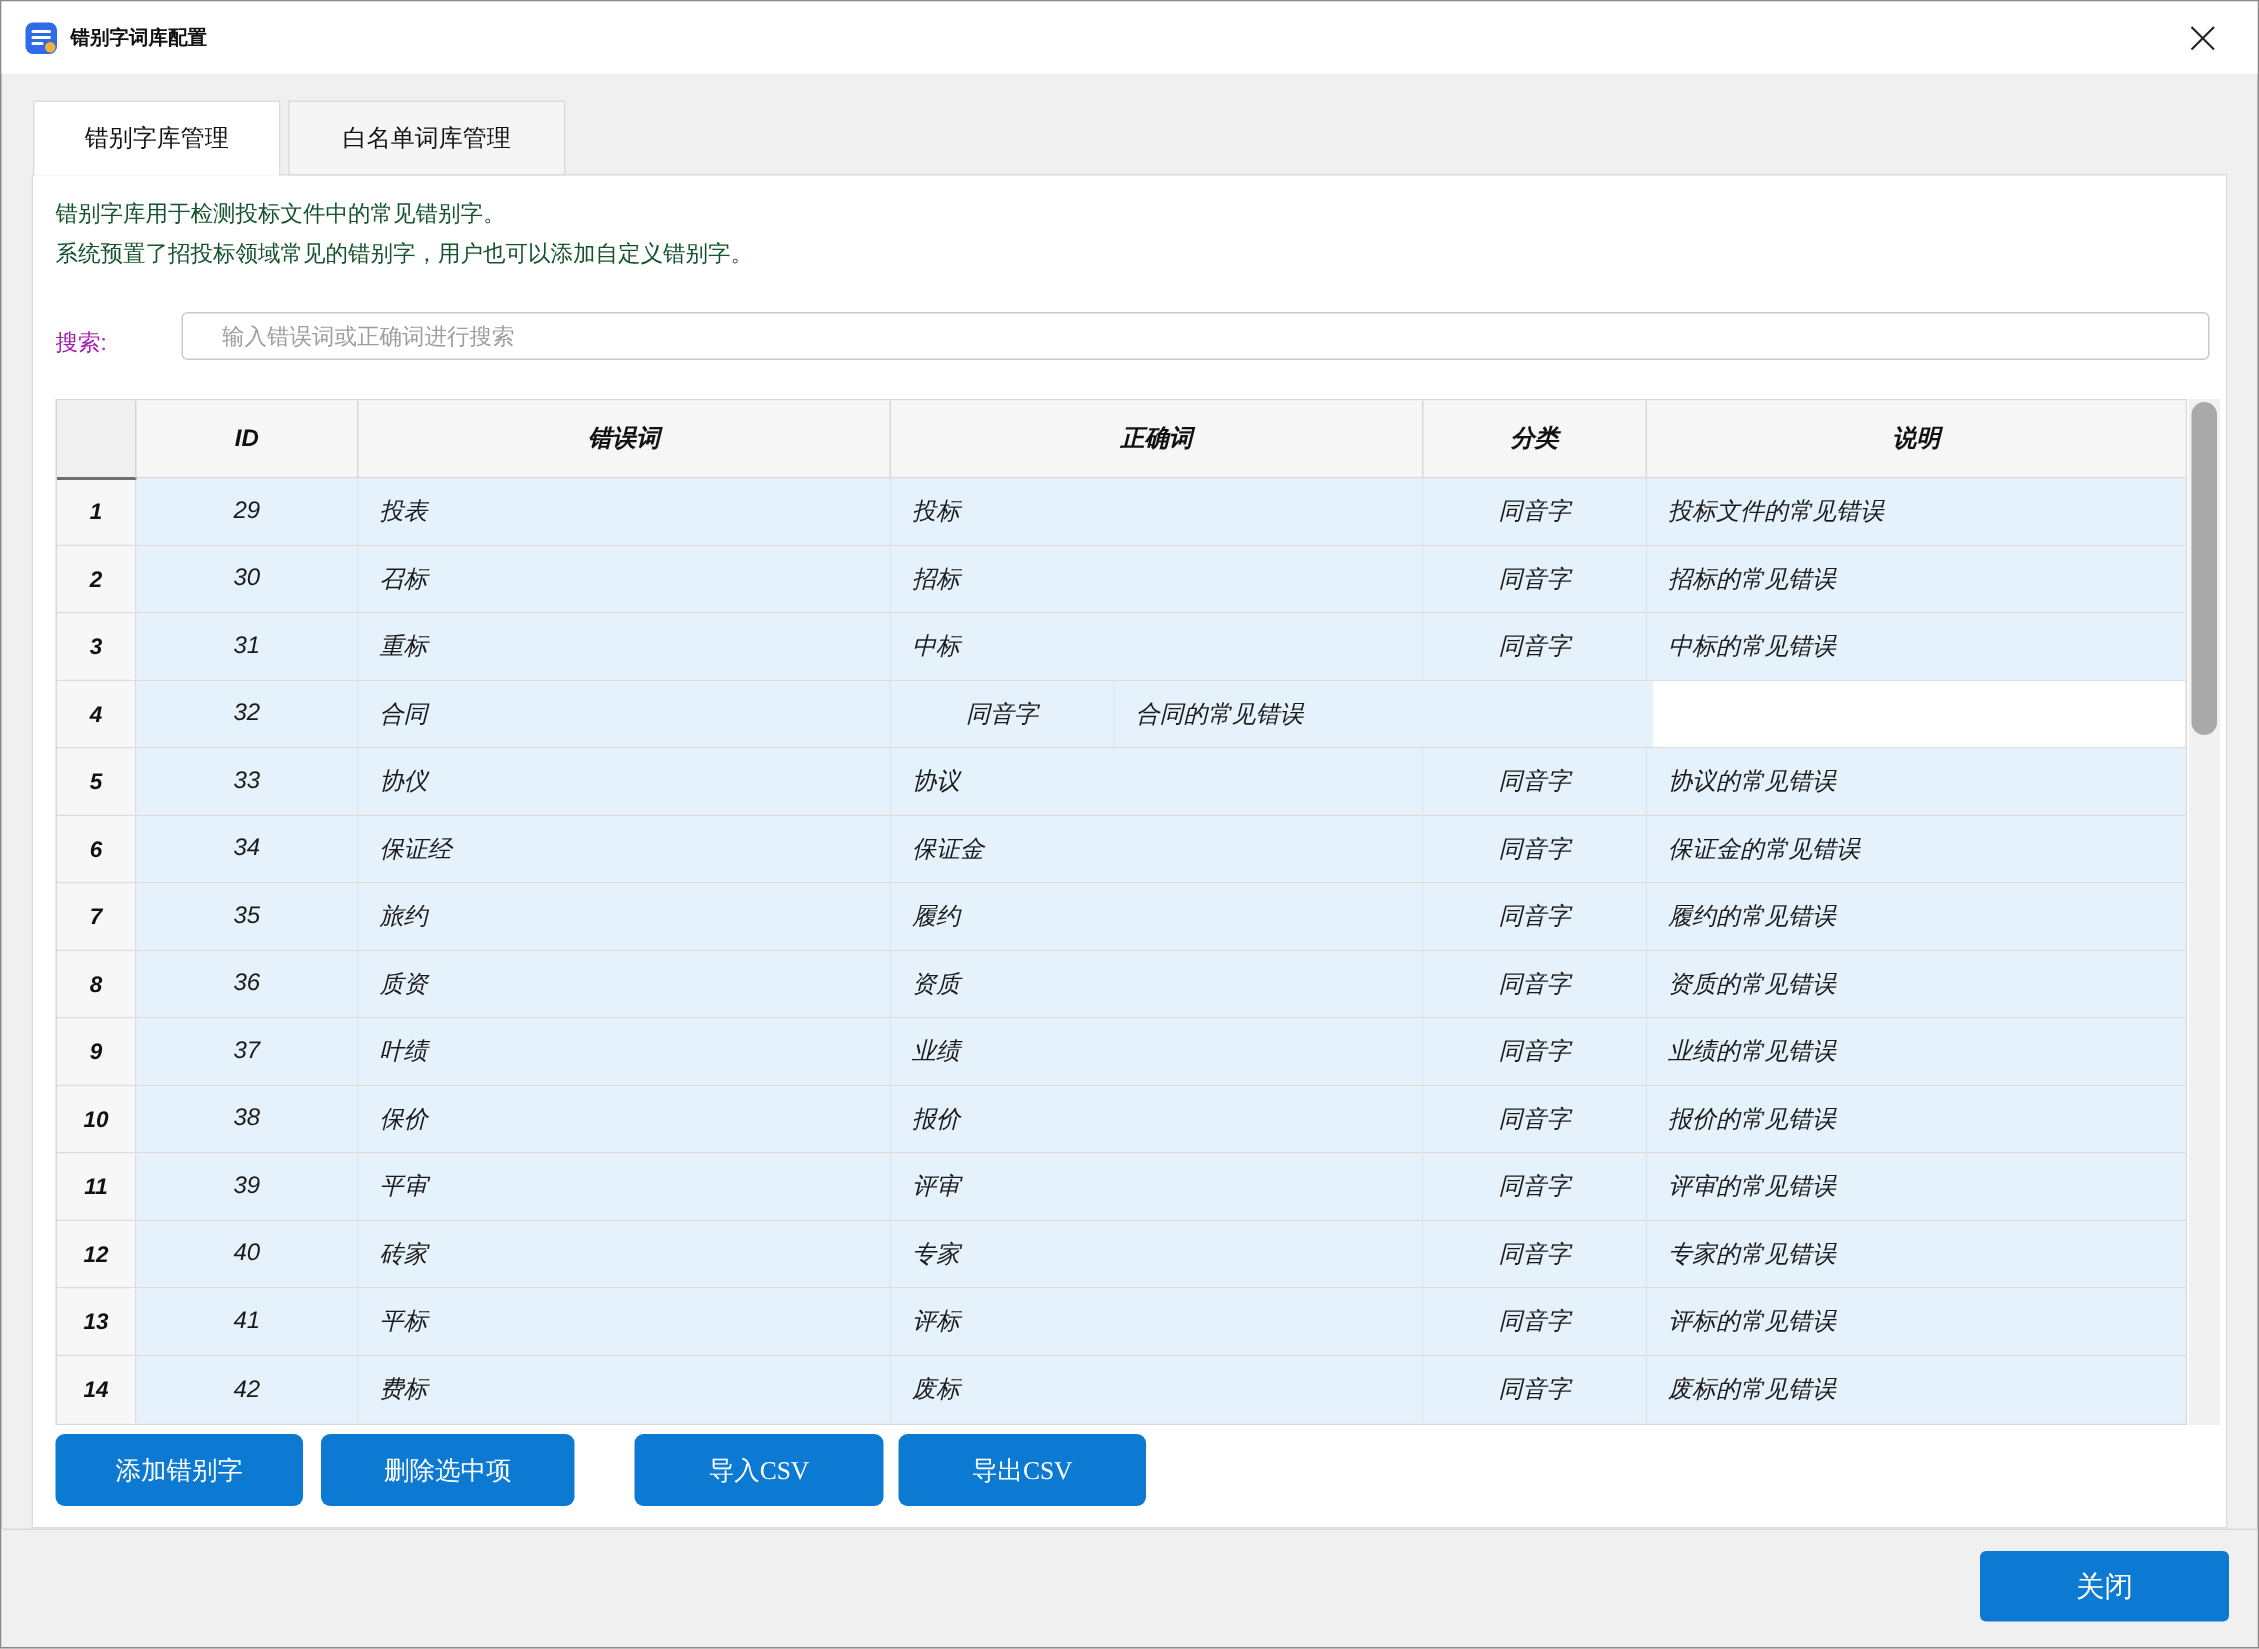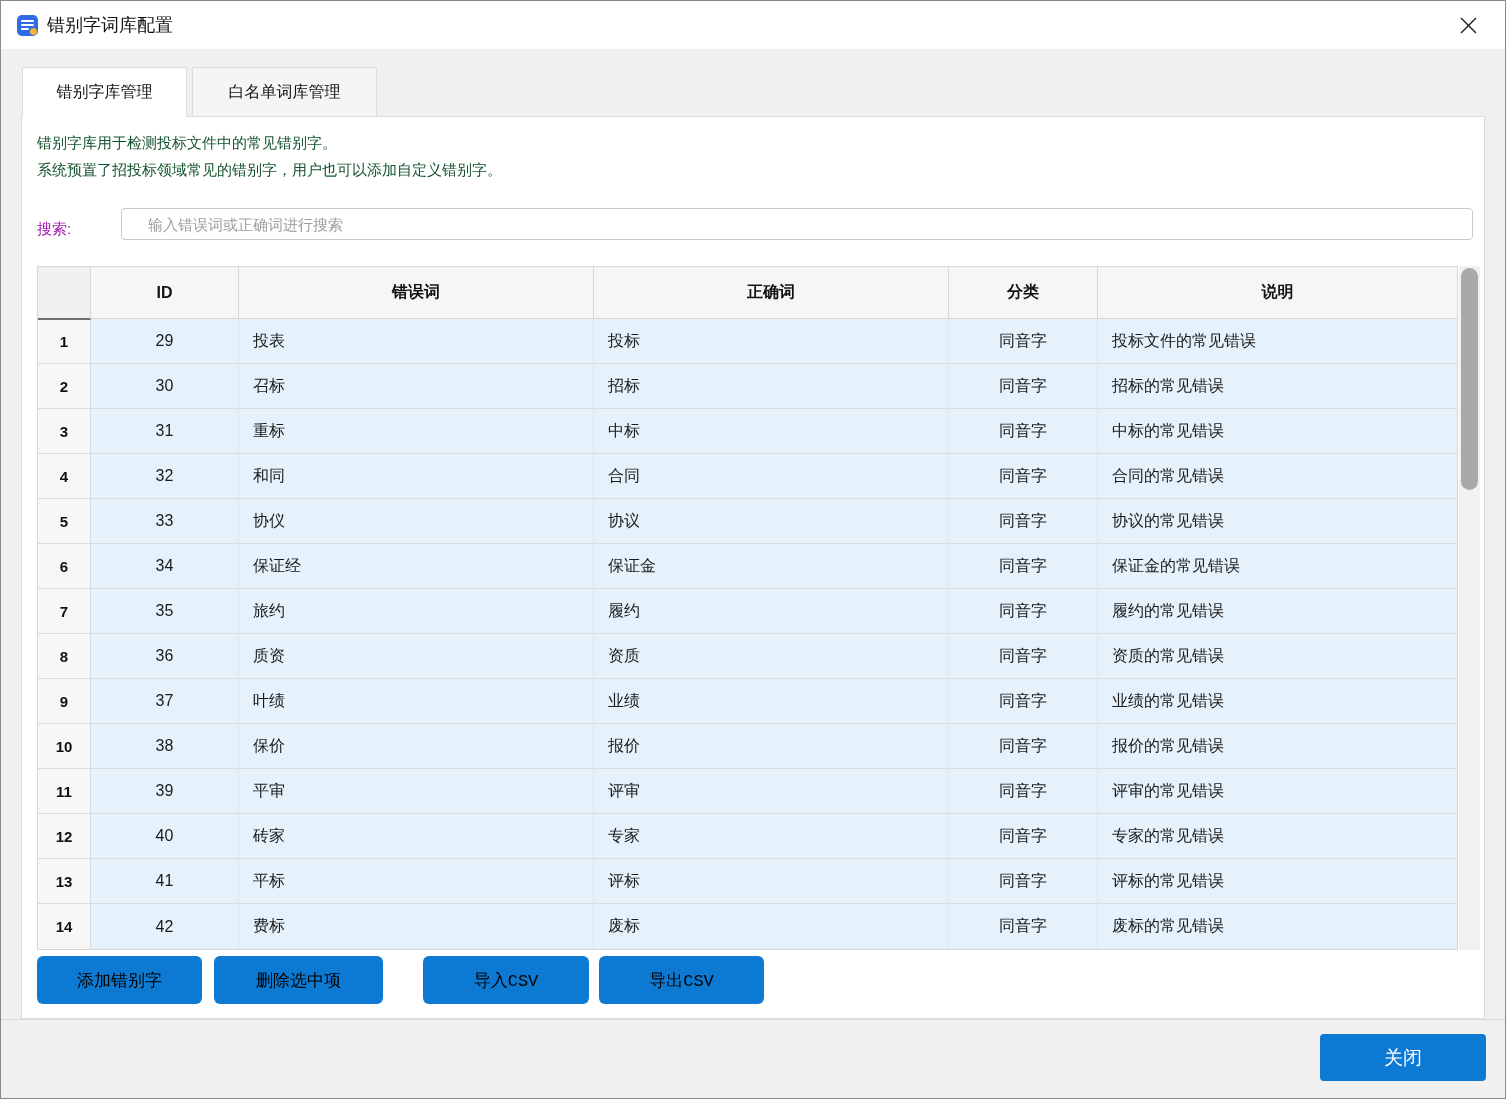--- a/index.html
+++ b/index.html
@@ -17,21 +17,21 @@
   .titlebar{position:absolute;top:0;left:0;right:0;height:48px;background:#ffffff;
     display:flex;align-items:center;padding:0 16px;}
   .app-icon{width:21px;height:21px;border-radius:5px;background:var(--icon-blue);
     position:relative;flex:0 0 auto;}
   .app-icon i{position:absolute;left:4px;height:2px;background:#fff;border-radius:1px;}
   .app-icon i:nth-child(1){top:5px;width:13px;}
   .app-icon i:nth-child(2){top:9px;width:13px;}
   .app-icon i:nth-child(3){top:13px;width:8px;}
   .app-icon::after{content:"";position:absolute;right:1px;bottom:1px;width:7px;height:7px;
     border-radius:50%;background:#f2b33a;}
-  .win-title{margin-left:9px;font-size:18px;font-weight:400;color:#111;}
+  .win-title{margin-left:9px;font-size:13px;font-weight:700;color:#111;}
   .close-x{margin-left:auto;width:30px;height:30px;display:flex;align-items:center;
     justify-content:center;cursor:pointer;margin-right:6px;}
 
   
   .tabbar{position:absolute;top:66px;left:21px;display:flex;z-index:3;}
   .tab{height:50px;display:flex;align-items:center;justify-content:center;
     font-size:16px;color:#111;border:1px solid var(--panel-border);cursor:pointer;}
   .tab.active{width:165px;background:#ffffff;border-bottom:none;}
   .tab.inactive{width:185px;background:#f5f5f5;margin-left:5px;}
 
@@ -42,21 +42,21 @@
 
   .search-label{position:absolute;left:15px;top:91px;height:42px;line-height:42px;
     font-size:15px;color:#a21caf;}
   .search-input{position:absolute;left:99px;top:91px;width:1352px;height:32px;
     border:1px solid #c9c9c9;border-radius:4px;padding:0 26px;font-size:15px;color:#222;
     outline:none;font-family:inherit;background:#fff;}
   .search-input::placeholder{color:#9e9e9e;}
 
   
   .tbl{position:absolute;left:15px;top:149px;width:1421px;border:1px solid #d7d7d7;
-    background:#fff;}
+    background:#fff;font-style:italic;}
   .trow{display:flex;}
   .hrow{height:52px;background:#f6f6f7;border-bottom:1px solid #d7d7d7;}
   .hcell{display:flex;align-items:center;justify-content:center;font-weight:700;
     font-size:16px;color:#111;border-right:1px solid #d7d7d7;}
   .hcell:last-child{border-right:none;}
   .hcell.corner{background:#f0f0f0;border-bottom:2px solid #6f6f6f;margin-bottom:-2px;
     position:relative;z-index:1;}
   .drow{height:45px;border-bottom:1px solid #dcdcdc;}
   .drow:last-child{border-bottom:none;}
   .cell{display:flex;align-items:center;font-size:16px;color:#1a1a1a;
@@ -67,22 +67,22 @@
   .ctr{justify-content:center;text-align:center;}
   .lft{padding-left:14px;}
   .c0{width:53px;}.c1{width:148px;}.c2{width:355px;}.c3{width:355px;}.c4{width:149px;}.c5{width:359px;}
 
   
   .vscroll{position:absolute;left:1437px;top:149px;width:21px;height:684px;background:#f1f1f1;}
   .vthumb{position:absolute;left:2px;top:2px;width:17px;height:222px;background:#a9a9a9;
     border-radius:9px;}
 
   
-  .btn{position:absolute;top:839px;height:48px;background:var(--accent);color:#000000;
-    border:none;border-radius:6px;font-size:17px;font-family:Liberation Mono, monospace;cursor:pointer;}
+  .btn{position:absolute;top:839px;height:48px;background:var(--accent);color:#ffffff;
+    border:none;border-radius:6px;font-size:17px;font-family:Liberation Serif, serif;cursor:pointer;}
   .btn.b0{left:15px;width:165px;}
   .btn.b1{left:192px;width:169px;}
   .btn.b2{left:401px;width:166px;}
   .btn.b3{left:577px;width:165px;}
 
   
   .footer{position:absolute;left:0;right:0;bottom:0;top:1018px;background:#f0f0f0;
     border-top:1px solid #d9d9d9;}
   .close-btn{position:absolute;right:19px;top:14px;width:166px;height:47px;
     background:var(--accent);color:#fff;border:none;border-radius:4px;font-size:19px;
@@ -153,21 +153,20 @@
         <div class="cell num c0">3</div>
         <div class="cell ctr c1">31</div>
         <div class="cell lft c2">重标</div>
         <div class="cell lft c3">中标</div>
         <div class="cell ctr c4">同音字</div>
         <div class="cell lft c5">中标的常见错误</div>
       </div>
           <div class="trow drow">
         <div class="cell num c0">4</div>
         <div class="cell ctr c1">32</div>
-        <div class="cell lft c2">和同</div>
         <div class="cell lft c3">合同</div>
         <div class="cell ctr c4">同音字</div>
         <div class="cell lft c5">合同的常见错误</div>
       </div>
           <div class="trow drow">
         <div class="cell num c0">5</div>
         <div class="cell ctr c1">33</div>
         <div class="cell lft c2">协仪</div>
         <div class="cell lft c3">协议</div>
         <div class="cell ctr c4">同音字</div>

